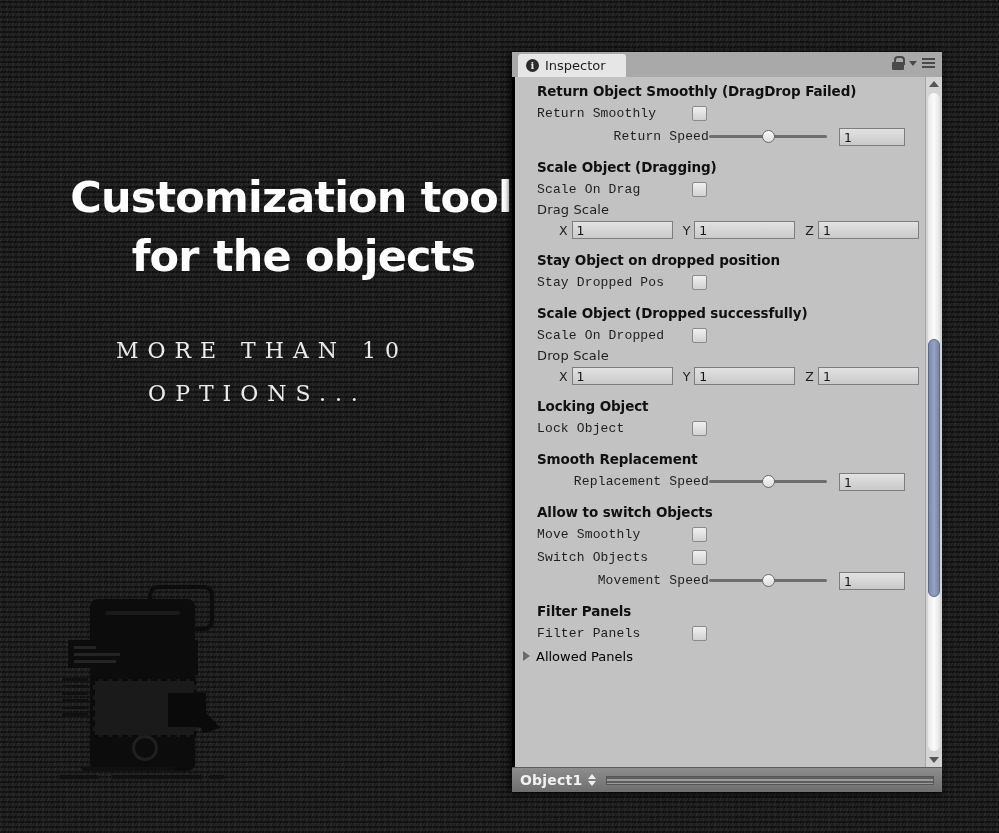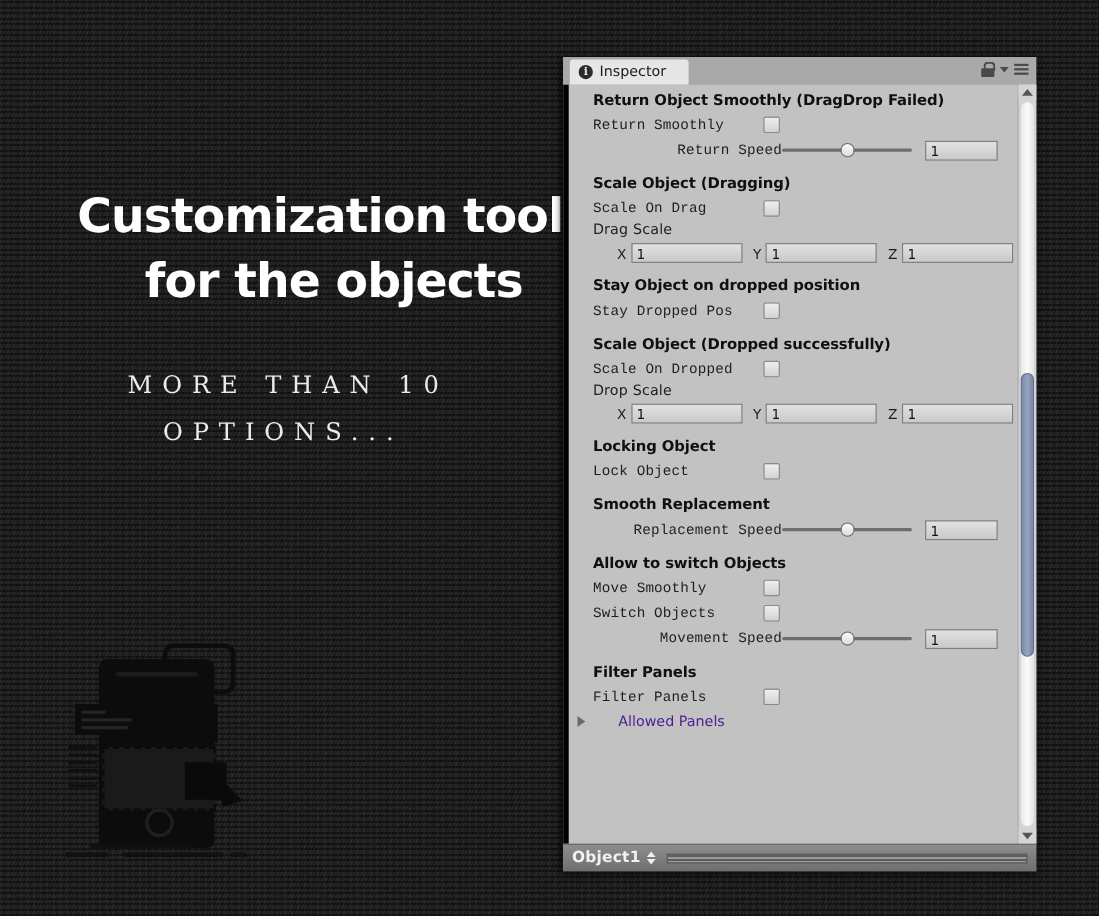--- a/index.html
+++ b/index.html
@@ -127,21 +127,21 @@
   .menu-icon { width: 13px; display: flex; flex-direction: column; gap: 2px; }
   .menu-icon i { display: block; height: 2px; background: #4a4a4a; }
 
   
   .panel-body {
     position: absolute;
     left: 0; top: 25px;
     width: 430px;
     height: 690px;
     background: #c2c2c2;
-    border-left: 5px solid #000000;
+    border-left: 3px solid #000000;
     box-sizing: border-box;
     overflow: hidden;
   }
   .content {
     position: absolute;
     left: 0; top: 0;
     width: 404px;
     padding: 5px 0 0 0;
     box-sizing: border-box;
   }
@@ -246,21 +246,21 @@
     height: 22px;
     padding-left: 8px;
     gap: 6px;
   }
   .tri-right {
     width: 0; height: 0;
     border-top: 5px solid transparent;
     border-bottom: 5px solid transparent;
     border-left: 7px solid #6a6a6a;
   }
-  .foldout-label { font-size: 13px; color: #4c1d95; margin-left: 24px; }
+  .foldout-label { font-size: 13px; color: #000000; }
 
   
   .scrollbar {
     position: absolute;
     right: 0; top: 25px;
     width: 16px;
     height: 690px;
     background: #d4d4d4;
     border-left: 1px solid #a4a4a4;
   }

